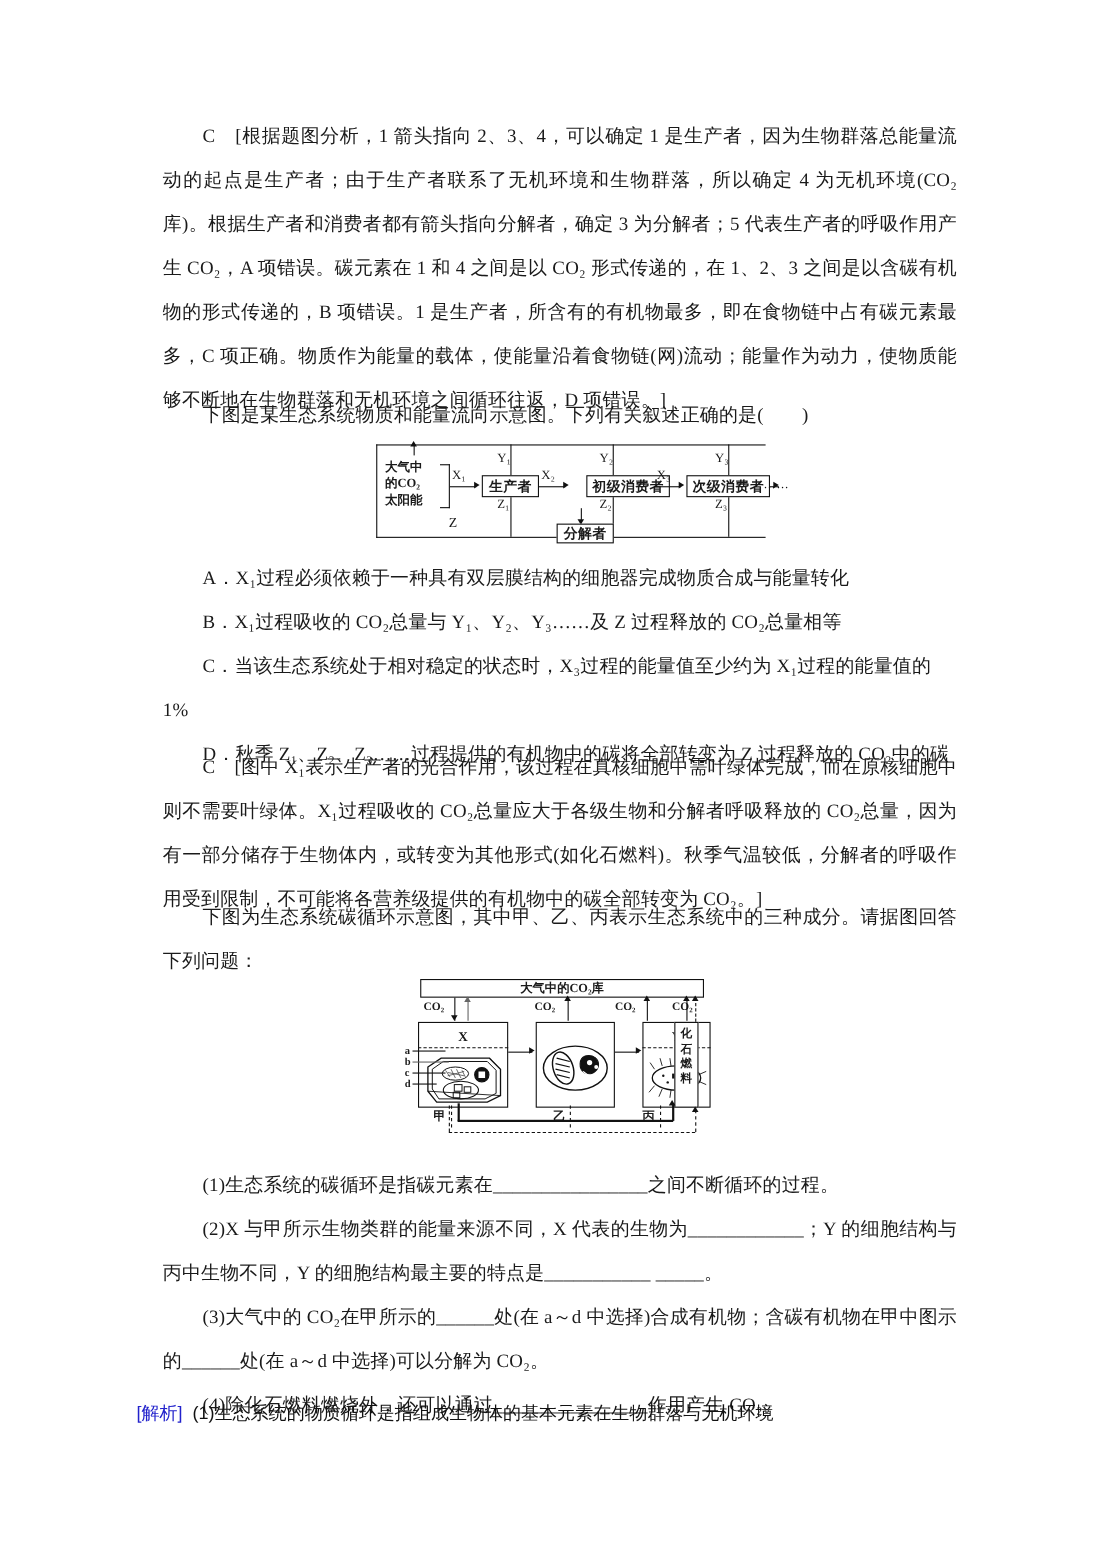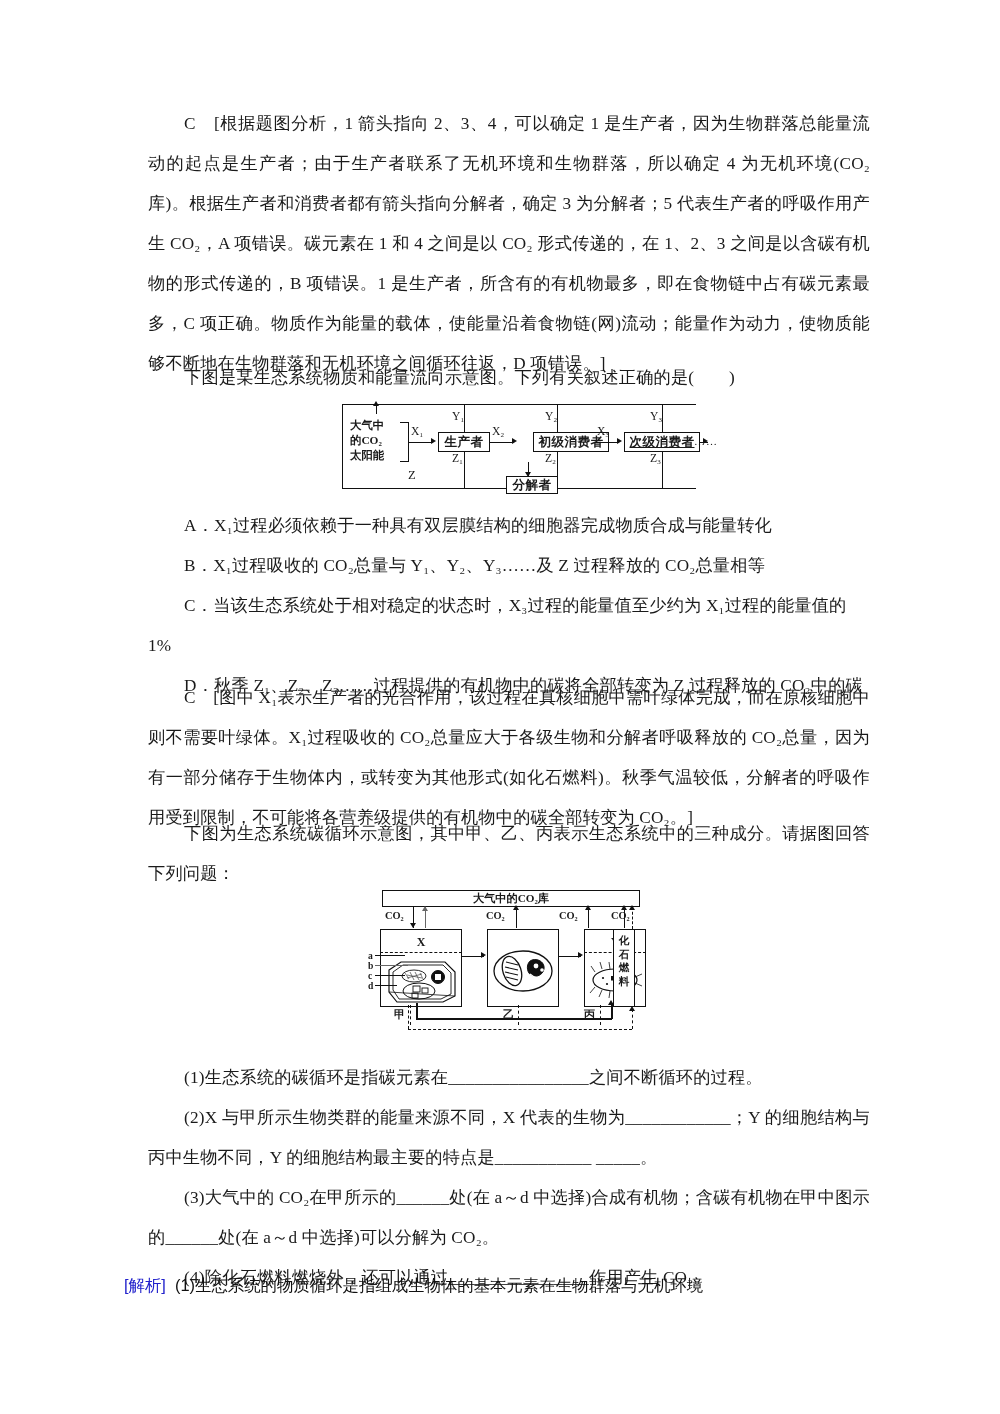--- a/index.html
+++ b/index.html
@@ -197,21 +197,21 @@
       <div class="f1-lbl" style="left:154px; top:23px;">X₂</div>
 
       <div class="f1-box" style="left:195px; top:30px; width:76px; height:20px;">
         <span>初级消费者</span>
       </div>
 
       <div class="hline" style="left:257px; top:40px; width:24px;"></div>
       <div class="arrow-r" style="left:279px; top:36.4px;"></div>
       <div class="f1-lbl" style="left:259px; top:23px;">X₃</div>
 
-      <div class="f1-box" style="left:286px; top:30px; width:76px; height:20px;text-decoration:underline;">
+      <div class="f1-box" style="left:286px; top:30px; width:76px; height:20px;">
         <span>次级消费者</span>
       </div>
 
       <div class="hline" style="left:362px; top:40px; width:8px;"></div>
       <div class="arrow-r" style="left:365px; top:36.4px;"></div>
       <div class="dots" style="left:356px; top:33px;">……</div>
 
       <div class="vline" style="left:126px; top:2px; height:28px;"></div>
       <div class="f1-lbl" style="left:114px; top:8px;">Y₁</div>
       <div class="vline" style="left:219px; top:2px; height:28px;"></div>

